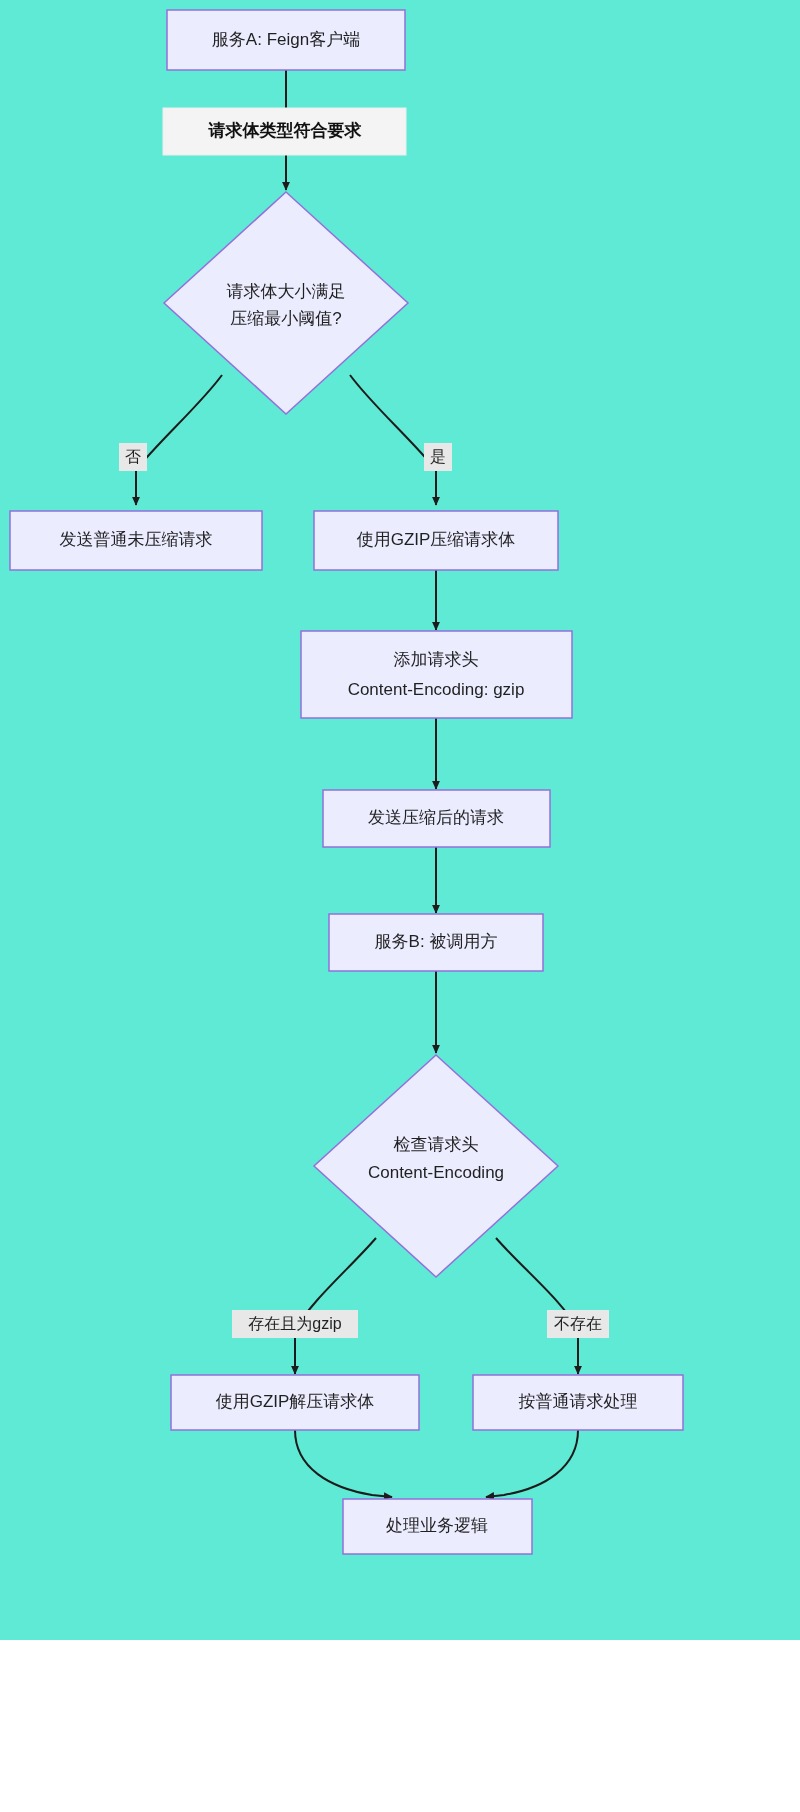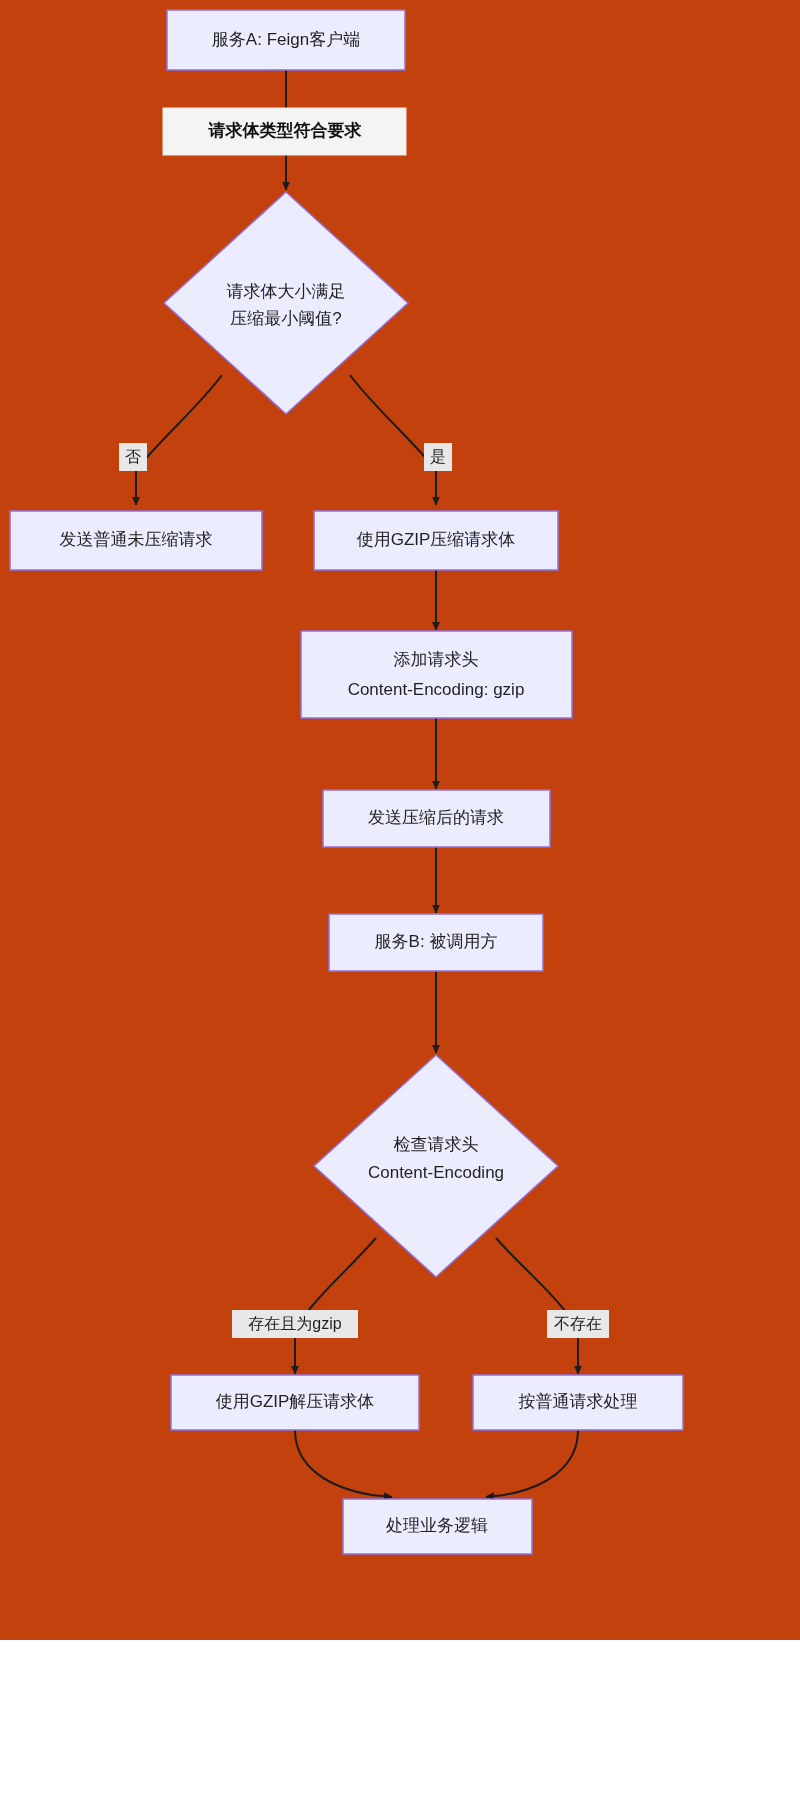--- a/index.html
+++ b/index.html
@@ -10,21 +10,21 @@
   body {
     width: 800px;
     height: 1812px;
     font-family: "Liberation Sans", "DejaVu Sans", sans-serif;
     overflow: hidden;
   }
   #diagram-root {
     position: relative;
     width: 800px;
     height: 1640px;
-    background: #c2410c;
+    background: #5eead4;
   }
   svg#flow {
     display: block;
     width: 800px;
     height: 1812px;
   }
   .node-rect {
     fill: #ececff;
     stroke: #9370db;
     stroke-width: 1.5px;

